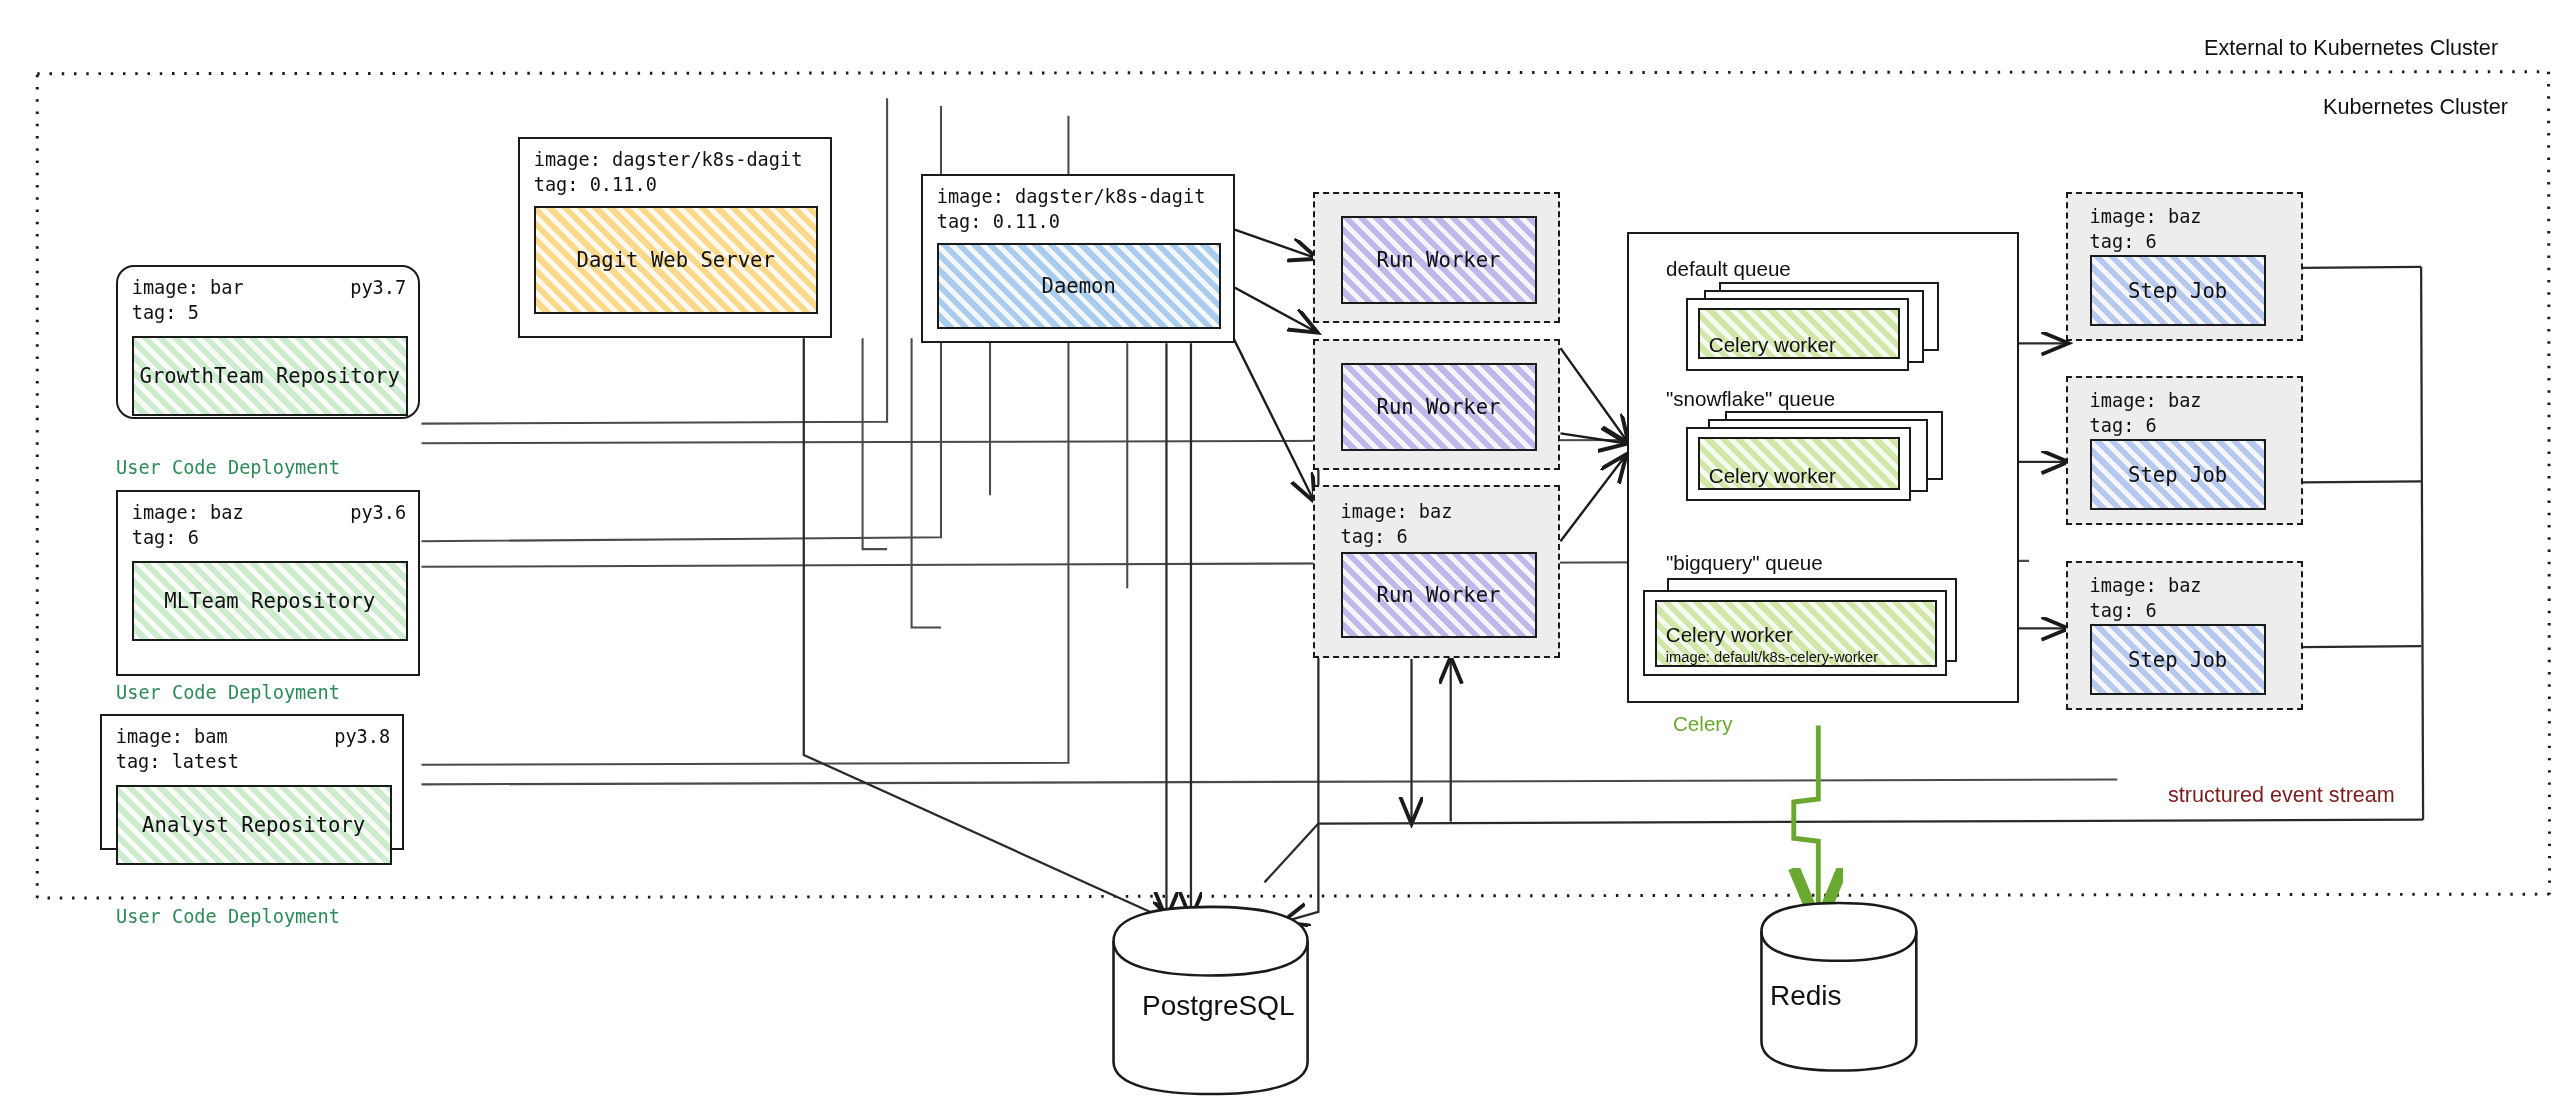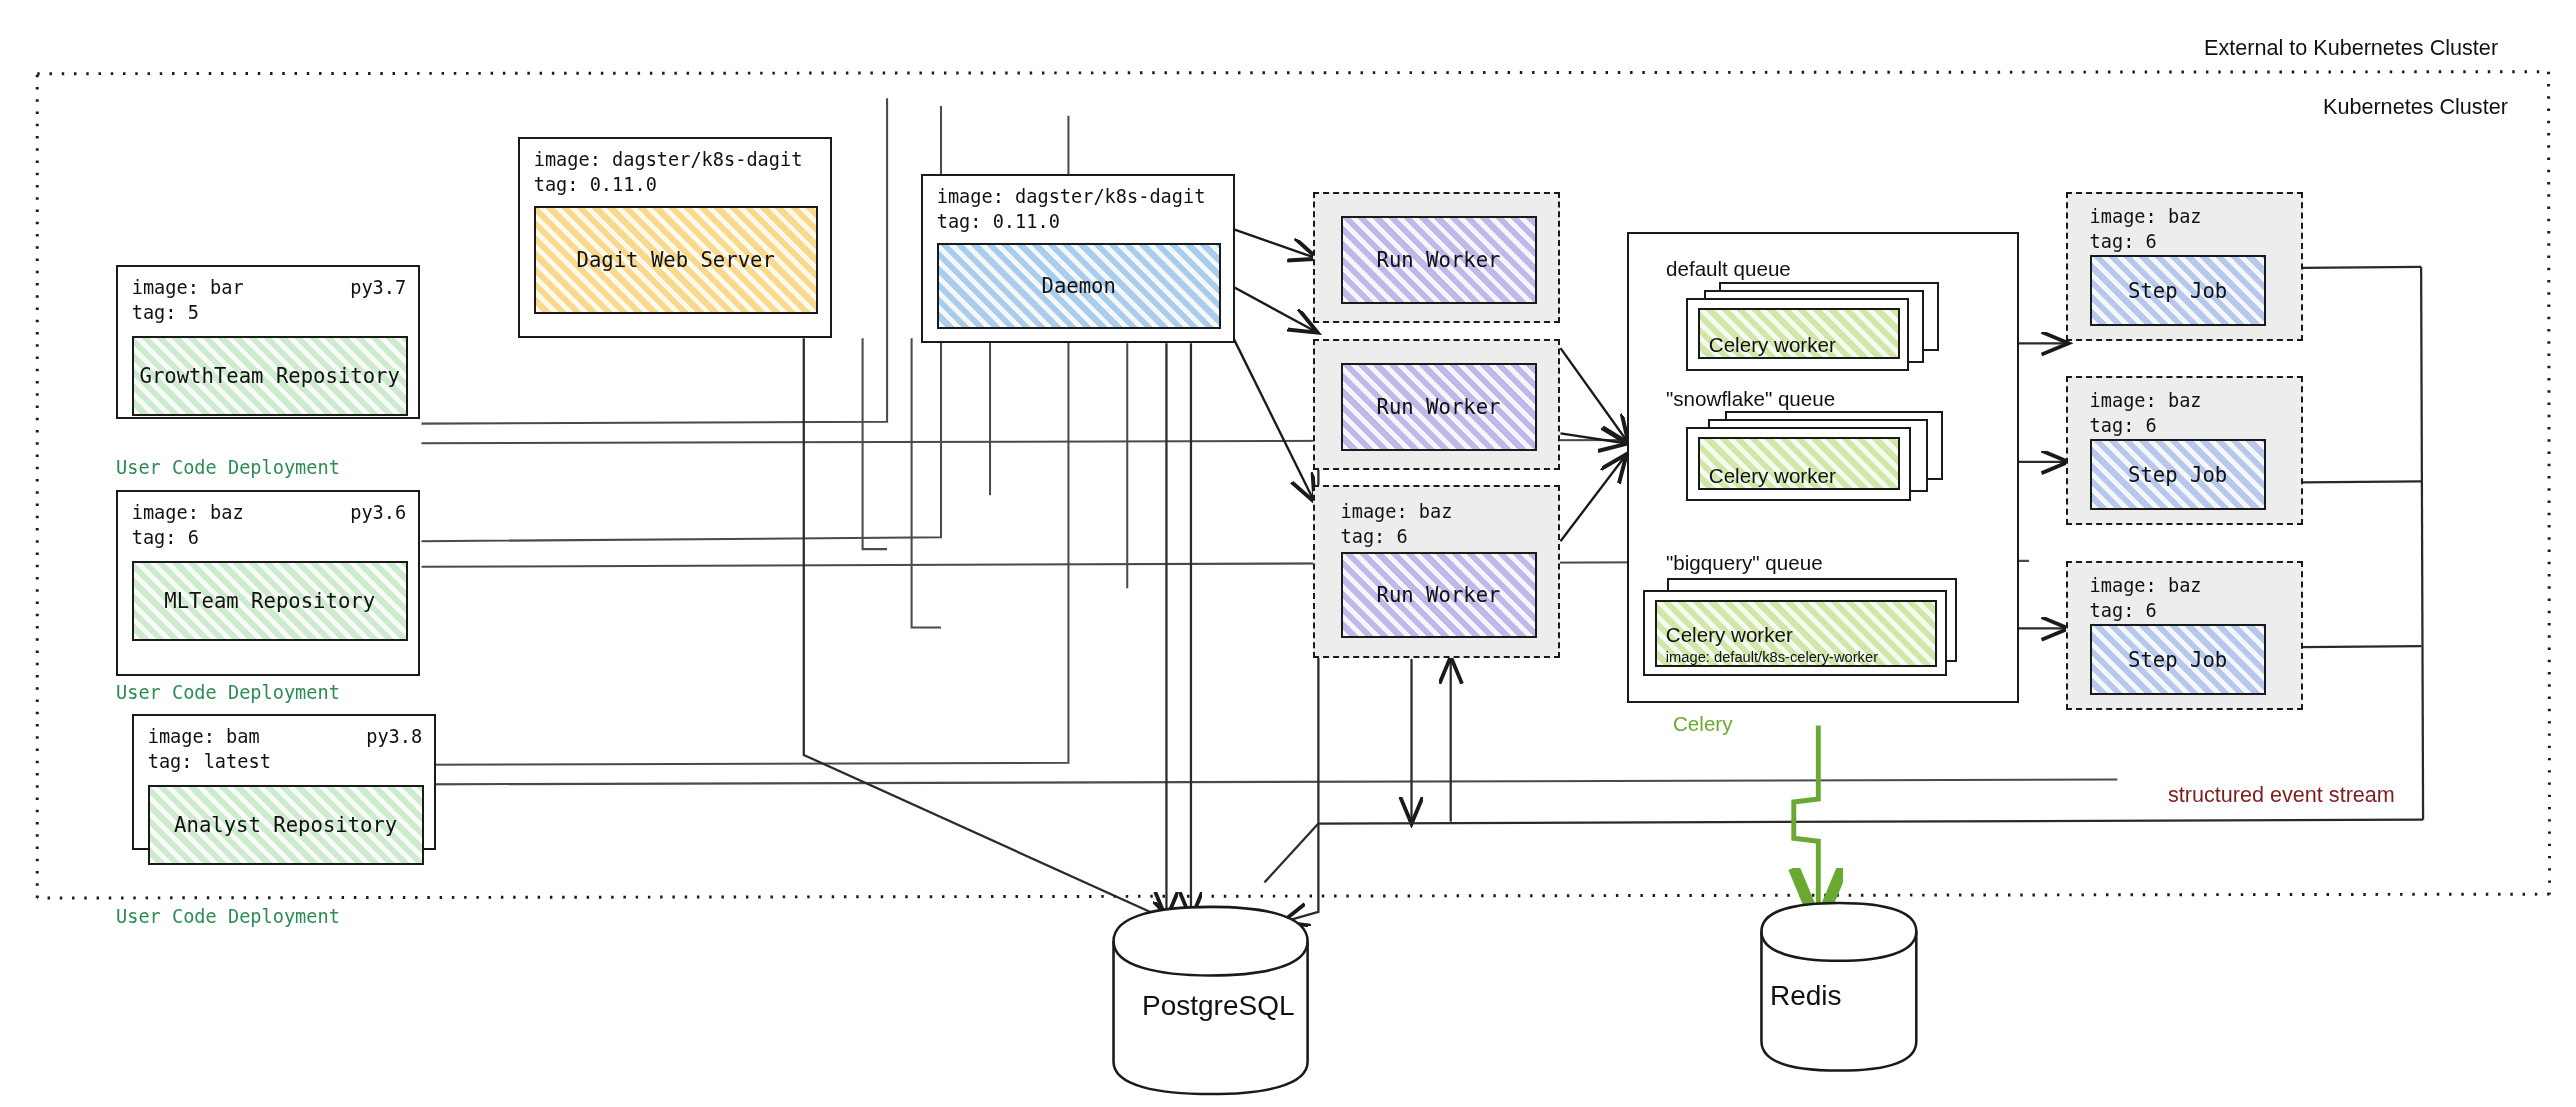--- a/index.html
+++ b/index.html
@@ -159,33 +159,33 @@
     <g stroke="#1a1a1a" stroke-width="2.6" fill="#ffffff">
       <path d="M1797,950 C1797,928 1833,921 1876,921 C1919,921 1955,928 1955,950
                L1955,1062 C1955,1085 1919,1092 1876,1092 C1833,1092 1797,1085 1797,1062 Z"></path>
       <path d="M1797,950 C1797,972 1833,980 1876,980 C1919,980 1955,972 1955,950" fill="none"></path>
     </g>
   </svg>
 
   <div class="cluster-label" style="left:2204px;top:35px;">External to Kubernetes Cluster</div>
   <div class="cluster-label" style="left:2323px;top:94px;">Kubernetes Cluster</div>
 
-  <div class="podbox node" style="left:116px;top:265px;width:304px;height:154px;">
+  <div class="podbox node" style="left:116px;top:265px;width:304px;height:154px;border-radius:18px;">
     <div class="meta"><span>image: bar</span><br><span>tag: 5</span><span class="py">py3.7</span></div>
     <div class="inner hatch-green" style="left:13.7px;top:69px;width:276px;height:80px;">GrowthTeam Repository</div>
   </div>
   <div class="ucd-label" style="left:116px;top:457px;">User Code Deployment</div>
 
   <div class="podbox node" style="left:116px;top:490px;width:304px;height:186px;">
     <div class="meta"><span>image: baz</span><br><span>tag: 6</span><span class="py">py3.6</span></div>
     <div class="inner hatch-green" style="left:13.7px;top:69px;width:276px;height:80px;">MLTeam Repository</div>
   </div>
   <div class="ucd-label" style="left:116px;top:682px;">User Code Deployment</div>
 
-  <div class="podbox node" style="left:132px;top:714px;width:304px;height:136px;text-decoration:underline;">
+  <div class="podbox node" style="left:100px;top:714px;width:304px;height:136px;text-decoration:underline;">
     <div class="meta"><span>image: bam</span><br><span>tag: latest</span><span class="py">py3.8</span></div>
     <div class="inner hatch-green" style="left:13.7px;top:69px;width:276px;height:80px;">Analyst Repository</div>
   </div>
   <div class="ucd-label" style="left:116px;top:906px;">User Code Deployment</div>
 
   <div class="podbox stacked node" style="left:518px;top:137px;width:314px;height:201px;">
     <div class="meta"><span>image: dagster/k8s-dagit</span><br><span>tag: 0.11.0</span></div>
     <div class="inner hatch-orange" style="left:13.7px;top:67px;width:284px;height:108px;">Dagit Web Server</div>
   </div>
 

